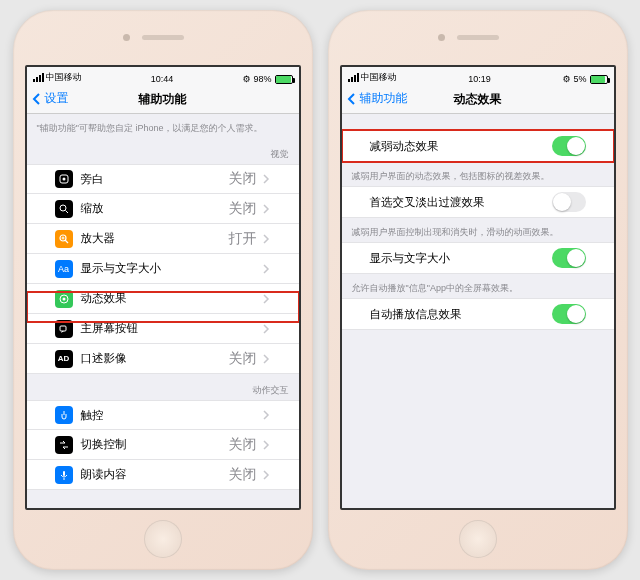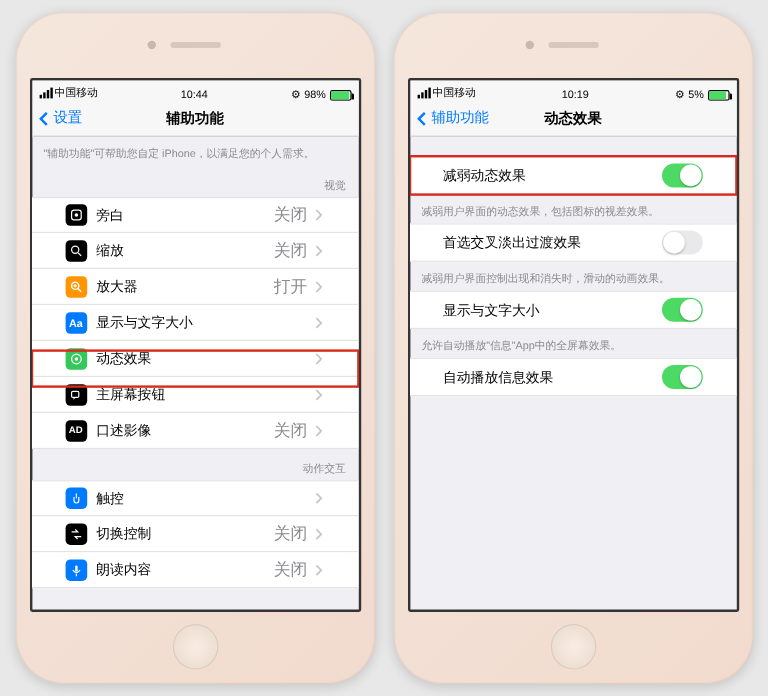--- a/index.html
+++ b/index.html
@@ -258,21 +258,21 @@
         <div class="label">放大器</div>
         <div class="value">打开</div>
         <div class="chev">
             <svg viewBox="0 0 10 10">
               <path d="M3 1 L7 5 L3 9" stroke="#c7c7cc" stroke-width="1.5" fill="none"></path>
             </svg>
           </div>
       </div>
       <div class="row">
         <div class="icon" style="background:#007aff">
-            <span style="font-size:9px;font-weight:700">Aa</span>
+            <span style="font-size:9px;font-weight:400">Aa</span>
           </div>
         <div class="label">显示与文字大小</div>
         <div class="chev">
             <svg viewBox="0 0 10 10">
               <path d="M3 1 L7 5 L3 9" stroke="#c7c7cc" stroke-width="1.5" fill="none"></path>
             </svg>
           </div>
       </div>
       <div class="row">
         <div class="icon" style="background:#34c759">

